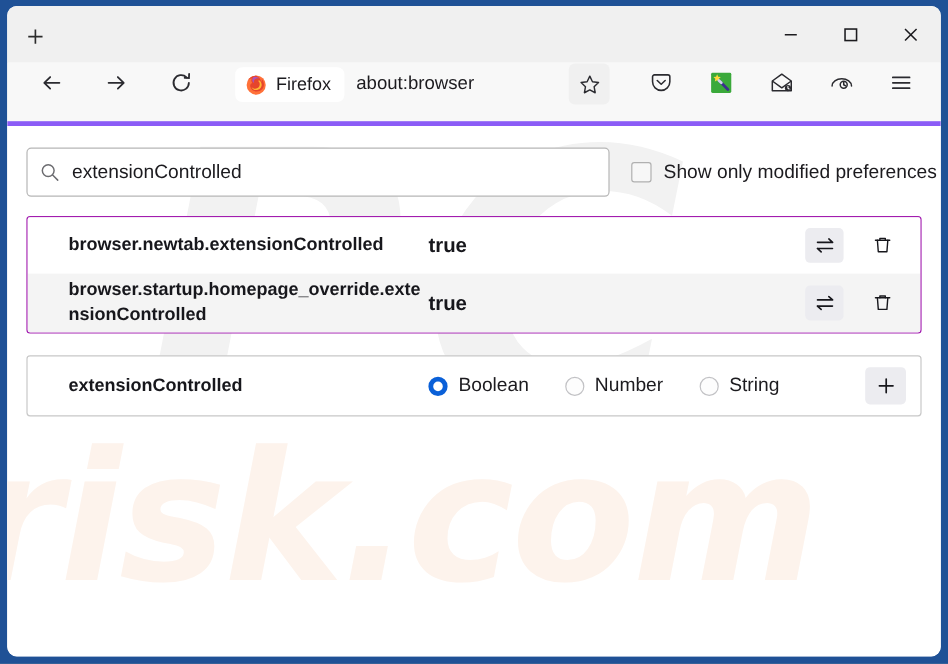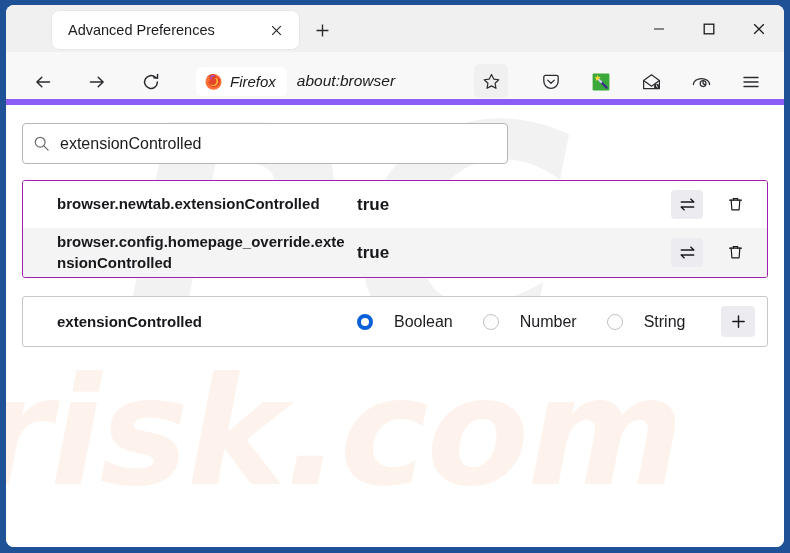--- a/index.html
+++ b/index.html
@@ -73,25 +73,24 @@
     width: 50px; height: 47px;
     display: flex; align-items: center; justify-content: center;
     color: #1c1b1f;
   }
 
   
   .navbar {
     height: 53px;
     background: #f8f8f8;
     display: flex;
-    align-items: flex-end;
+    align-items: flex-start;
     padding: 0 12px;
-    border-bottom: 6px solid #8b5cf6;
-    flex: 0 0 auto;
-    font-style: italic;
+    border-bottom: 4px solid #8b5cf6;
+    flex: 0 0 auto;
   }
   .navicon {
     width: 34px; height: 34px;
     display: flex; align-items: center; justify-content: center;
     color: #2b2b30;
     border-radius: 5px;
     flex: 0 0 auto;
   }
   .navicon.back   { margin-left: 8px; }
   .navicon.fwd    { margin-left: 20px; }
@@ -269,21 +268,21 @@
   }
   .radios {
     flex: 1 1 auto;
     display: flex;
     align-items: center;
     gap: 30px;
   }
   .radio-item {
     display: flex;
     align-items: center;
-    gap: 21px;
+    gap: 9px;
   }
   .radio {
     width: 16px; height: 16px;
     border-radius: 50%;
     border: 1.5px solid #c2c2c5;
     background: #fdfdfd;
     flex: 0 0 auto;
   }
   .radio.checked {
     border: 4.5px solid #0a60d8;
@@ -301,28 +300,20 @@
   }
   svg { display: block; }
 </style>
 </head>
 <body>
 
 <div id="screen">
   <div id="window">
 
     <div class="tabstrip">
-      <div class="tab">
-        <span class="tab-title">Advanced Preferences</span>
-        <span class="tab-close">
-          <svg width="15" height="15" viewBox="0 0 16 16" fill="none" stroke="currentColor" stroke-width="1.3">
-            <path d="M3.4 3.4 L12.6 12.6 M12.6 3.4 L3.4 12.6"></path>
-          </svg>
-        </span>
-      </div>
       <div class="newtab-btn">
         <svg width="17" height="17" viewBox="0 0 16 16" fill="none" stroke="currentColor" stroke-width="1.3">
           <path d="M8 2.4 V13.6 M2.4 8 H13.6"></path>
         </svg>
       </div>
 
       <div class="winbuttons">
         <div class="winbtn">
           <svg width="14" height="14" viewBox="0 0 14 14" fill="none" stroke="currentColor" stroke-width="1.2">
             <path d="M2 7 H12"></path>
@@ -427,20 +418,24 @@
 
         <div class="searchrow">
           <div class="searchbox">
             <span>
               <svg width="17" height="17" viewBox="0 0 18 18" fill="none" stroke="#6c6c70" stroke-width="1.3" stroke-linecap="round">
                 <circle cx="7.6" cy="7.6" r="5.2"></circle>
                 <path d="M11.5 11.5 L16 16"></path>
               </svg>
             </span>
             <span class="search-value" title="Search preference name">extensionControlled</span>
+          </div>
+          <div class="modifiedrow">
+            <span class="checkbox"></span>
+            <span class="modified-label">Show only modified preferences</span>
           </div>
         </div>
 
         <div class="pref-table">
 
           <div class="pref-row">
             <div class="pref-name">browser.newtab.extensionControlled</div>
             <div class="pref-value">true</div>
             <div class="rowactions">
               <span class="iconbtn filled">
@@ -453,21 +448,21 @@
                 <svg width="17" height="17" viewBox="0 0 18 18" fill="none" stroke="currentColor" stroke-width="1.25" stroke-linecap="round" stroke-linejoin="round">
                   <path d="M2.7 4.4 H15.3"></path>
                   <path d="M6.6 4.4 V2.8 h4.8 v1.6"></path>
                   <path d="M4.4 4.4 l.8 10.2 h7.6 l.8-10.2"></path>
                 </svg>
               </span>
             </div>
           </div>
 
           <div class="pref-row alt">
-            <div class="pref-name">browser.config.homepage_override.extensionControlled</div>
+            <div class="pref-name">browser.startup.homepage_override.extensionControlled</div>
             <div class="pref-value">true</div>
             <div class="rowactions">
               <span class="iconbtn filled">
                 <svg width="17" height="17" viewBox="0 0 18 18" fill="none" stroke="currentColor" stroke-width="1.45" stroke-linecap="round" stroke-linejoin="round">
                   <path d="M2.4 6.3 H15.6 M12.4 3.3 L15.7 6.3"></path>
                   <path d="M15.6 11.7 H2.4 M5.6 14.7 L2.3 11.7"></path>
                 </svg>
               </span>
               <span class="iconbtn">
                 <svg width="17" height="17" viewBox="0 0 18 18" fill="none" stroke="currentColor" stroke-width="1.25" stroke-linecap="round" stroke-linejoin="round">

